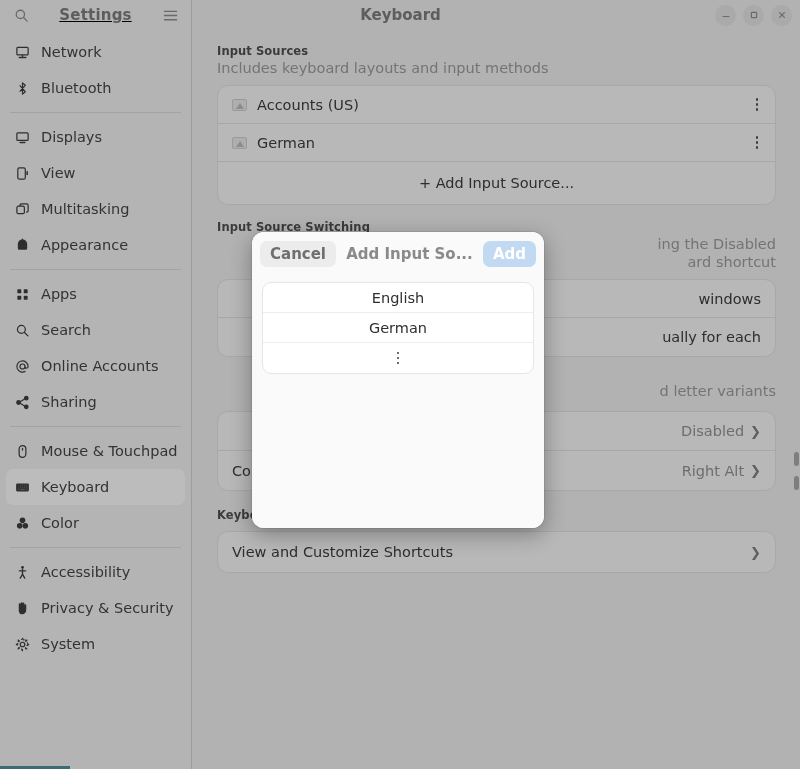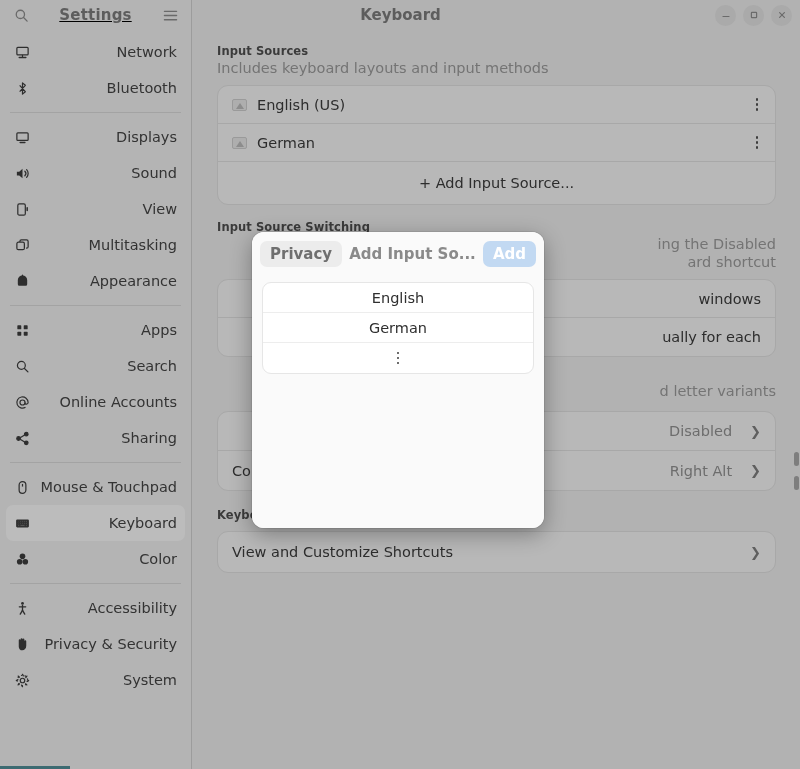--- a/index.html
+++ b/index.html
@@ -50,28 +50,27 @@
     width: 22px; height: 22px;
     display: flex; align-items: center; justify-content: center;
     color: #6a6a6a;
   }
   .sb-icon-btn svg { display: block; }
 
   .sb-list { padding: 4px 6px 0 6px; }
   .sb-item {
     display: flex;
     align-items: center;
-    gap: 2px;
+    gap: 10px;
     height: 36px;
     padding: 0 8px;
     border-radius: 7px;
     color: #333333;
     font-size: 14.5px;
     white-space: nowrap;
-    justify-content: space-between;
   }
   .sb-item.selected { background: #bcbcbc; }
   .sb-item .sb-ico {
     width: 17px; height: 17px;
     display: flex; align-items: center; justify-content: center;
     color: #2e2e2e;
     flex: 0 0 17px;
   }
   .sb-item .sb-ico svg { display: block; }
   .sb-sep {
@@ -151,21 +150,21 @@
     padding: 0 14px;
     font-size: 14.5px;
     color: #2d2d2d;
     border-bottom: 1px solid #a8a8a8;
   }
   .row:last-child { border-bottom: none; }
   .row .row-label { flex: 1; }
   .row .row-value {
     color: #6d6d6d;
     font-size: 14.5px;
-    margin-right: 18px;
+    margin-right: 6px;
   }
   .row.center { justify-content: center; }
   .kbd-flag {
     width: 15px; height: 12px;
     border: 1px solid #9a9a9a;
     border-radius: 2px;
     background: #aeaeae;
     margin-right: 10px;
     position: relative;
     flex: 0 0 15px;
@@ -359,30 +358,20 @@
       <div class="sb-sep"></div>
 
       <div class="sb-item">
         <span class="sb-ico">
           <svg width="15" height="15" viewBox="0 0 16 16" fill="none" stroke="currentColor" stroke-width="1.3">
             <rect x="2" y="3" width="12" height="8" rx="1"></rect>
               <line x1="5.5" y1="13.3" x2="10.5" y2="13.3" stroke-width="1.6" stroke-linecap="round"></line>
           </svg>
         </span>
         <span>Displays</span>
-      </div>
-      <div class="sb-item">
-        <span class="sb-ico">
-          <svg width="15" height="15" viewBox="0 0 16 16" fill="none" stroke="currentColor" stroke-width="1.3">
-            <path d="M2 6 L4.5 6 L8 3 L8 13 L4.5 10 L2 10 Z" fill="currentColor" stroke="none"></path>
-            <path d="M10.5 5.6 A3.4 3.4 0 0 1 10.5 10.4" stroke-linecap="round"></path>
-            <path d="M12.4 3.9 A6 6 0 0 1 12.4 12.1" stroke-linecap="round"></path>
-          </svg>
-        </span>
-        <span>Sound</span>
       </div>
       <div class="sb-item">
         <span class="sb-ico">
           <svg width="15" height="15" viewBox="0 0 16 16" fill="none" stroke="currentColor" stroke-width="1.3">
             <rect x="3" y="2" width="8" height="12" rx="1.6"></rect>
               <line x1="13" y1="6" x2="13" y2="9" stroke-width="1.6" stroke-linecap="round"></line>
           </svg>
         </span>
         <span>View</span>
       </div>
@@ -555,21 +544,21 @@
     </div>
 
     <div id="content">
 
       <div class="sec-title">Input Sources</div>
       <div class="sec-sub">Includes keyboard layouts and input methods</div>
 
       <div class="card">
         <div class="row">
           <span class="kbd-flag"></span>
-          <span class="row-label">English (US)</span>
+          <span class="row-label">Accounts (US)</span>
           <span class="dots-v">
               <i></i>
               <i></i>
               <i></i>
             </span>
         </div>
         <div class="row">
           <span class="kbd-flag"></span>
           <span class="row-label">German</span>
           <span class="dots-v">
@@ -628,21 +617,21 @@
     </div>
 
     <div id="vscroll">
       <div class="vscroll-thumb" style="top:452px; height:14px;"></div>
       <div class="vscroll-thumb" style="top:476px; height:14px;"></div>
     </div>
   </div>
 
   <div id="dialog">
     <div id="dlg-header">
-      <button id="dlg-cancel">Privacy</button>
+      <button id="dlg-cancel">Cancel</button>
       <span id="dlg-title">Add Input So...</span>
       <button id="dlg-add">Add</button>
     </div>
     <div id="dlg-body">
       <div id="dlg-list">
         <div class="dlg-row">
           <span>English</span>
         </div>
         <div class="dlg-row">
           <span>German</span>

